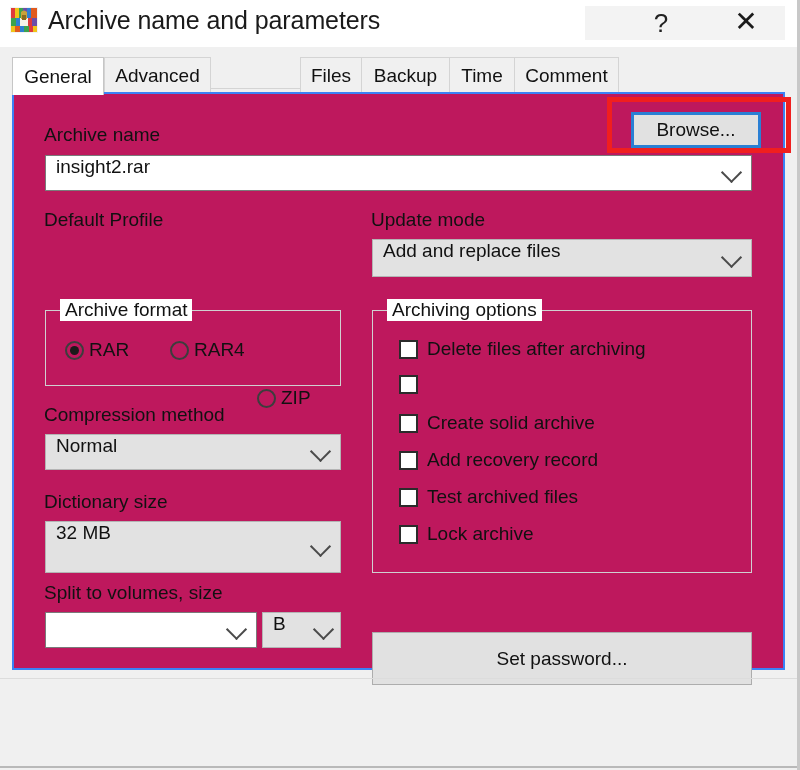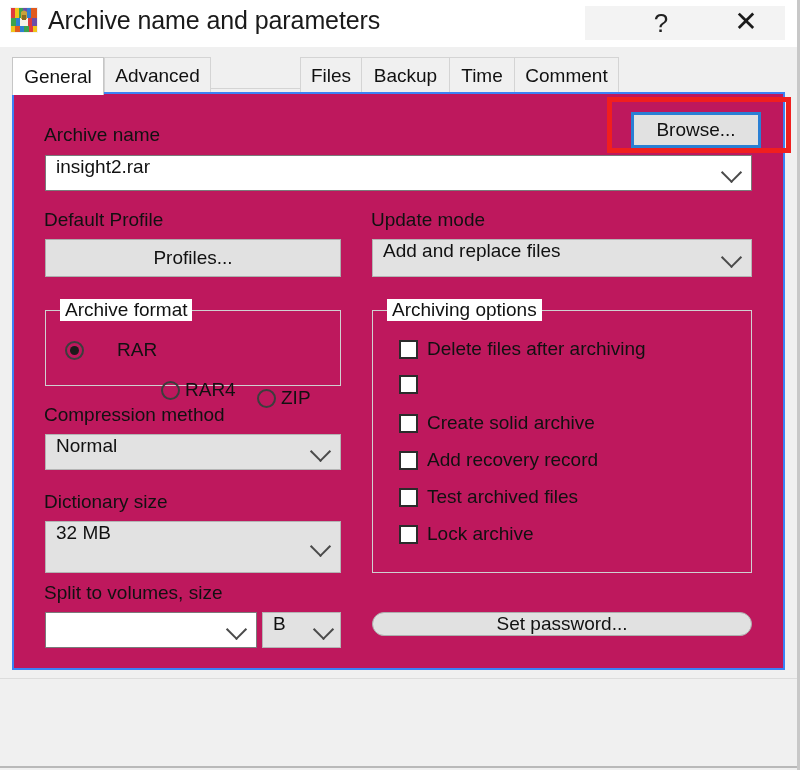--- a/index.html
+++ b/index.html
@@ -345,32 +345,29 @@
     <div class="btn focus" style="left: 617px; top: 18px; width: 130px; height: 36px; border-color: rgb(42, 127, 212);">
       <span>Browse...</span>
     </div>
 
     <div class="combo" style="left:31px; top:61px; width:707px; height:36px;">
       <span class="cval">insight2.rar</span>
       <span class="chev"></span>
     </div>
 
     <div class="lbl" style="left:30px; top:115px;">Default Profile</div>
-    <div class="btn" style="left:31px; top:145px; width:296px; height:38px;">
-      <span>Profiles...</span>
-    </div>
 
     <div class="group" style="left:31px; top:216px; width:296px; height:76px;">
       <span class="group-title">Archive format</span>
 
-      <div class="radio-row" style="left:19px; top:28px;gap:28px;">
+      <div class="radio-row" style="left:19px; top:28px;">
         <span class="radio-mark on"></span>
         <span class="radio-text">RAR</span>
       </div>
-      <div class="radio-row" style="left:115px; top:28px;margin-top:40px;">
+      <div class="radio-row" style="left:124px; top:28px;">
         <span class="radio-mark"></span>
         <span class="radio-text">RAR4</span>
       </div>
       <div class="radio-row" style="left:211px; top:28px;margin-top:48px;">
         <span class="radio-mark"></span>
         <span class="radio-text">ZIP</span>
       </div>
     </div>
 
     <div class="lbl" style="left:30px; top:310px;">Compression method</div>
@@ -422,21 +419,21 @@
       <div class="check-row" style="left:26px; top:175px;">
         <span class="check-mark"></span>
         <span class="check-text">Test archived files</span>
       </div>
       <div class="check-row" style="left:26px; top:212px;">
         <span class="check-mark"></span>
         <span class="check-text">Lock archive</span>
       </div>
     </div>
 
-    <div class="btn" style="left:358px; top:518px; width:380px; height:24px;border-radius:19px;">
+    <div class="btn" style="left:358px; top:538px; width:380px; height:53px;">
       <span>Set password...</span>
     </div>
 
   </div>
 
   <div class="footer-sep"></div>
   <div class="footer-line"></div>
 
   <div class="redbox" style="left: 607px; top: 97px; width: 184px; height: 56px; border-color: rgb(240, 31, 31);"></div>
 

